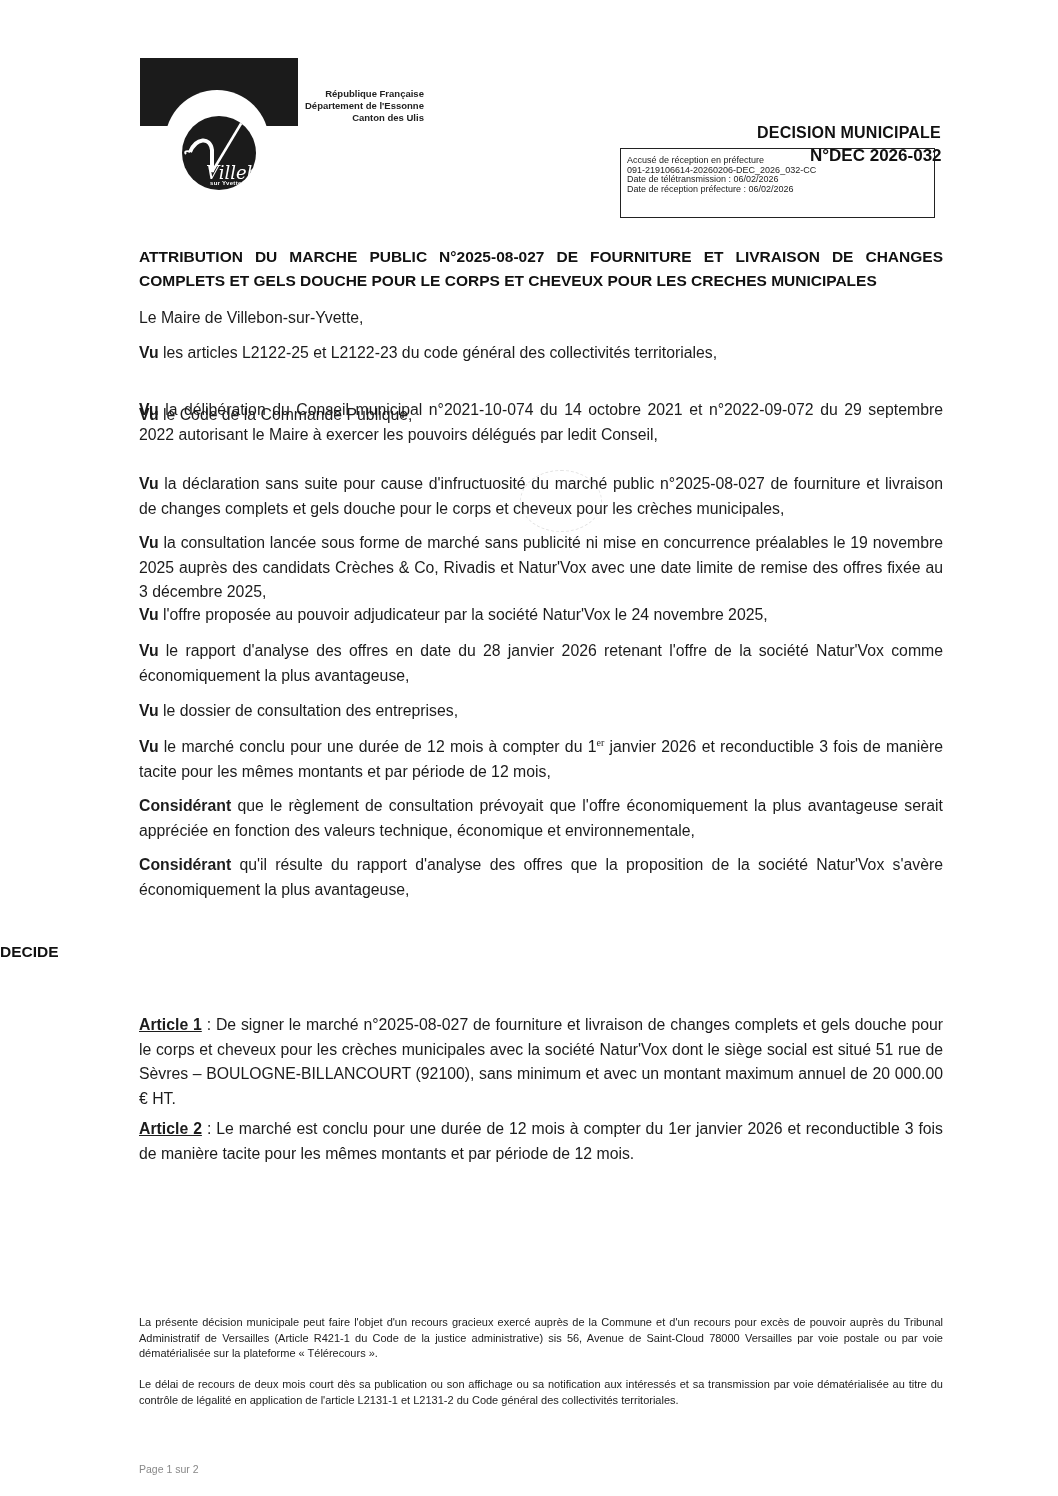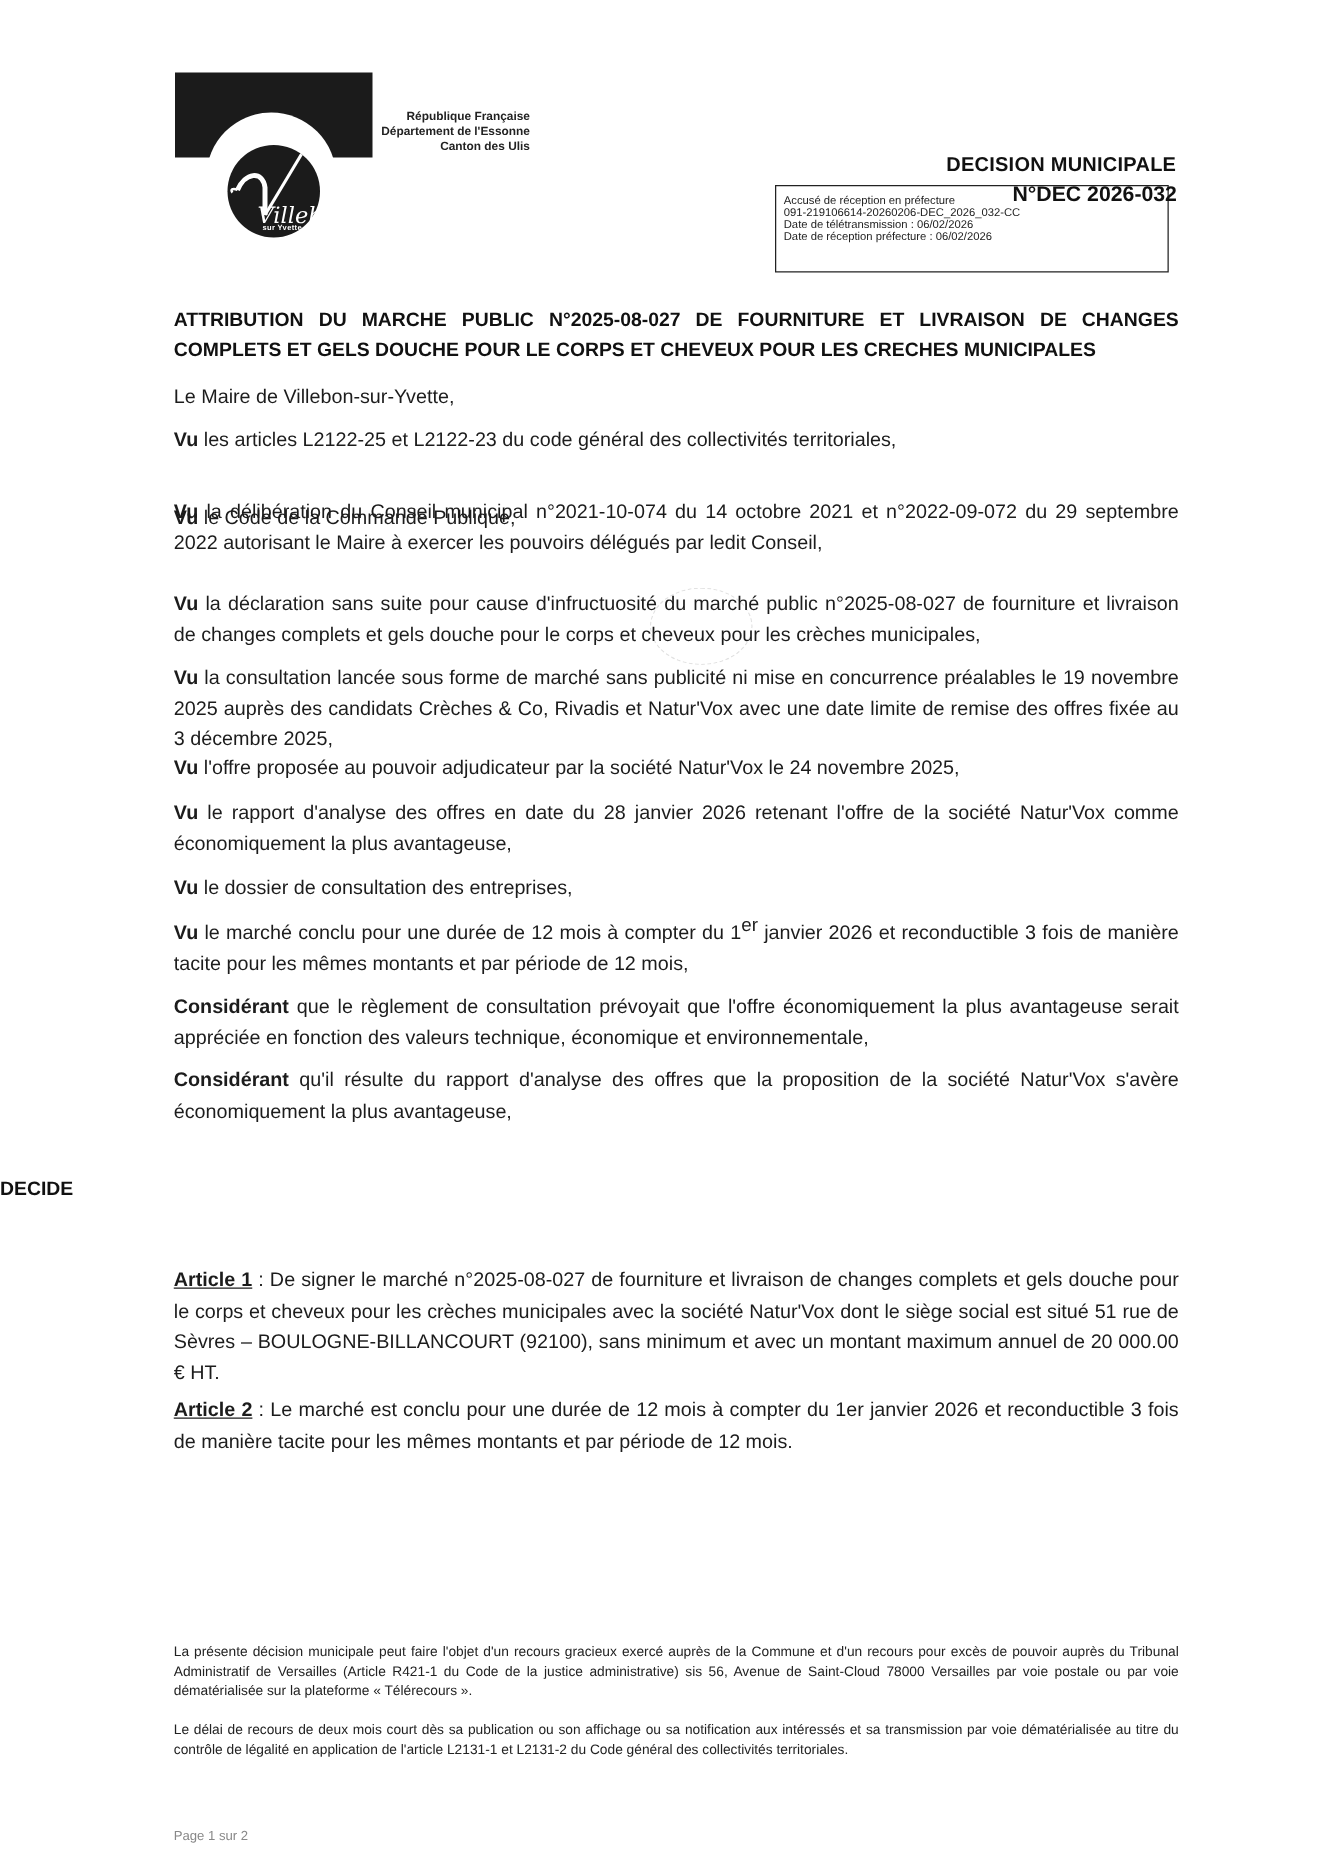--- a/index.html
+++ b/index.html
@@ -22,21 +22,21 @@
   #decision-title { left: 757px; top: 124px; font-size: 16px; font-weight: bold; letter-spacing: 0.2px; color: #111; }
   #stamp-box { left: 620px; top: 148px; width: 315px; height: 70px; border: 1.5px solid #222; box-sizing: border-box; }
   #stamp-text { left: 627px; top: 156px; font-size: 9px; line-height: 9.6px; color: #222; white-space: nowrap; }
   #dec-number { left: 810px; top: 146px; font-size: 17px; font-weight: bold; color: #111; white-space: nowrap; }
 
   
   .body-block { left: 139px; width: 804px; }
   #doc-title { top: 245px; font-size: 15.5px; font-weight: bold; line-height: 24px; text-align: justify; color: #111; }
   .para { font-size: 15.8px; line-height: 24.5px; text-align: justify; color: #1c1c1c; }
   .para b { font-weight: bold; }
-  sup { font-size: 15px; line-height: 0; }
+  sup { font-size: 10px; line-height: 0; font-family: Liberation Serif, serif; }
   #decide { left: 0; width: 1058px; top: 943px; text-align: left; font-size: 15.5px; font-weight: bold; color: #111; }
   .art-label { font-weight: bold; text-decoration: underline; }
 
   
   .footer { left: 139px; width: 804px; font-size: 11px; line-height: 15.5px; text-align: justify; color: #222; }
   #page-num { left: 139px; top: 1463px; font-size: 10.5px; color: #888; }
 
   
   #seal { left: 520px; top: 470px; width: 80px; height: 60px; border-radius: 50%; border: 1px dashed #e2e2e2; }
 </style>

